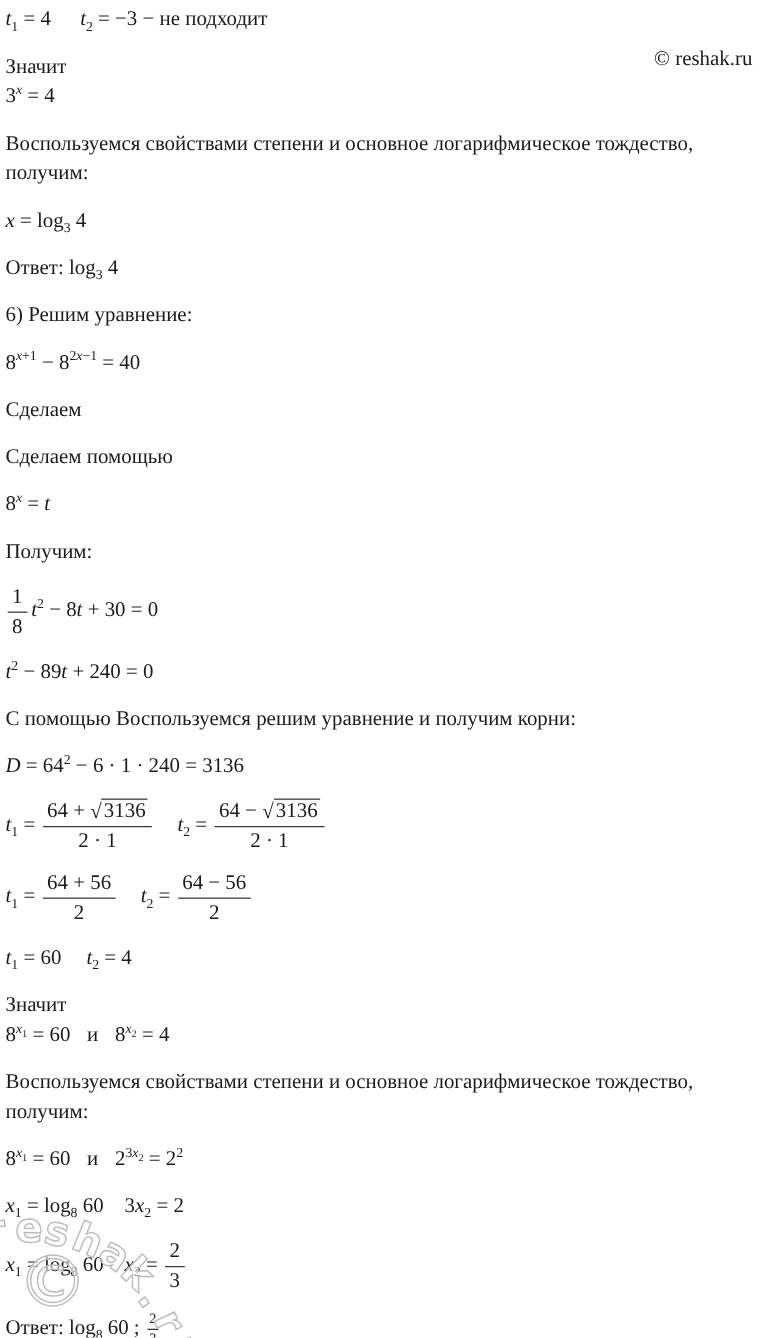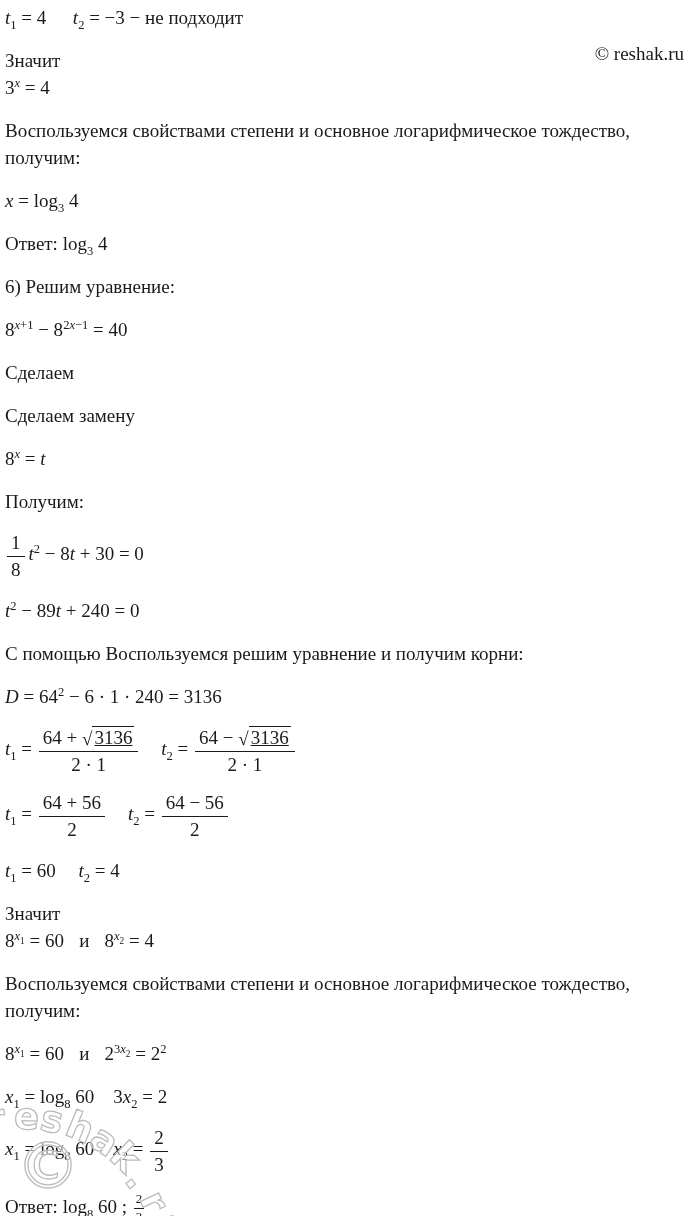--- a/index.html
+++ b/index.html
@@ -28,21 +28,21 @@
   .sp { display:inline-block; }
   .frac {
     display:inline-block; vertical-align:middle;
     text-align:center; margin:0 2px;
   }
   .frac .num { display:block; line-height:1.15; padding:1px 4px 2px; border-bottom:1.6px solid #1a1a1a; }
   .frac .den { display:block; line-height:1.15; padding:2px 4px 0; }
   .frac.small { font-size:13px; }
   .frac.small .num { border-bottom-width:1.2px; padding:0 2px 1px; }
   .frac.small .den { padding:1px 2px 0; }
-  .sqrt { white-space:nowrap;text-decoration:underline; }
+  .sqrt { white-space:nowrap; }
   .rad { display:inline-block; transform:translateY(1px); }
   .radbody { border-top:1.6px solid #1a1a1a; padding:0 2px; }
   .watermark {
     position:absolute; left:0; top:1085px; width:210px; height:131px;
     z-index:3; pointer-events:none;
   }
   .wm-letter, .wm-copy {
     position:absolute;
     font-family:"DejaVu Sans","Liberation Sans",sans-serif;
     font-weight:bold;
@@ -80,21 +80,21 @@
     <div class="para">
       <div class="row"><span>6) Решим уравнение:</span></div>
     </div>
     <div class="para">
       <div class="row"><span>8</span><sup><span class="it">x</span><span>+1</span></sup><span> − 8</span><sup><span>2</span><span class="it">x</span><span>−1</span></sup><span> = 40</span></div>
     </div>
     <div class="para">
       <div class="row"><span>Сделаем</span></div>
     </div>
     <div class="para">
-      <div class="row"><span>Сделаем замену</span></div>
+      <div class="row"><span>Сделаем помощью</span></div>
     </div>
     <div class="para">
       <div class="row"><span>8</span><sup><span class="it">x</span></sup><span> = </span><span class="it">t</span></div>
     </div>
     <div class="para">
       <div class="row"><span>Получим:</span></div>
     </div>
     <div class="para">
       <div class="row"><span class="frac"><span class="num"><span>1</span></span><span class="den"><span>8</span></span></span><span class="sp" style="width: 0.1em;"></span><span class="it">t</span><sup>2</sup><span> − 8</span><span class="it">t</span><span> + 30 = 0</span></div>
     </div>

